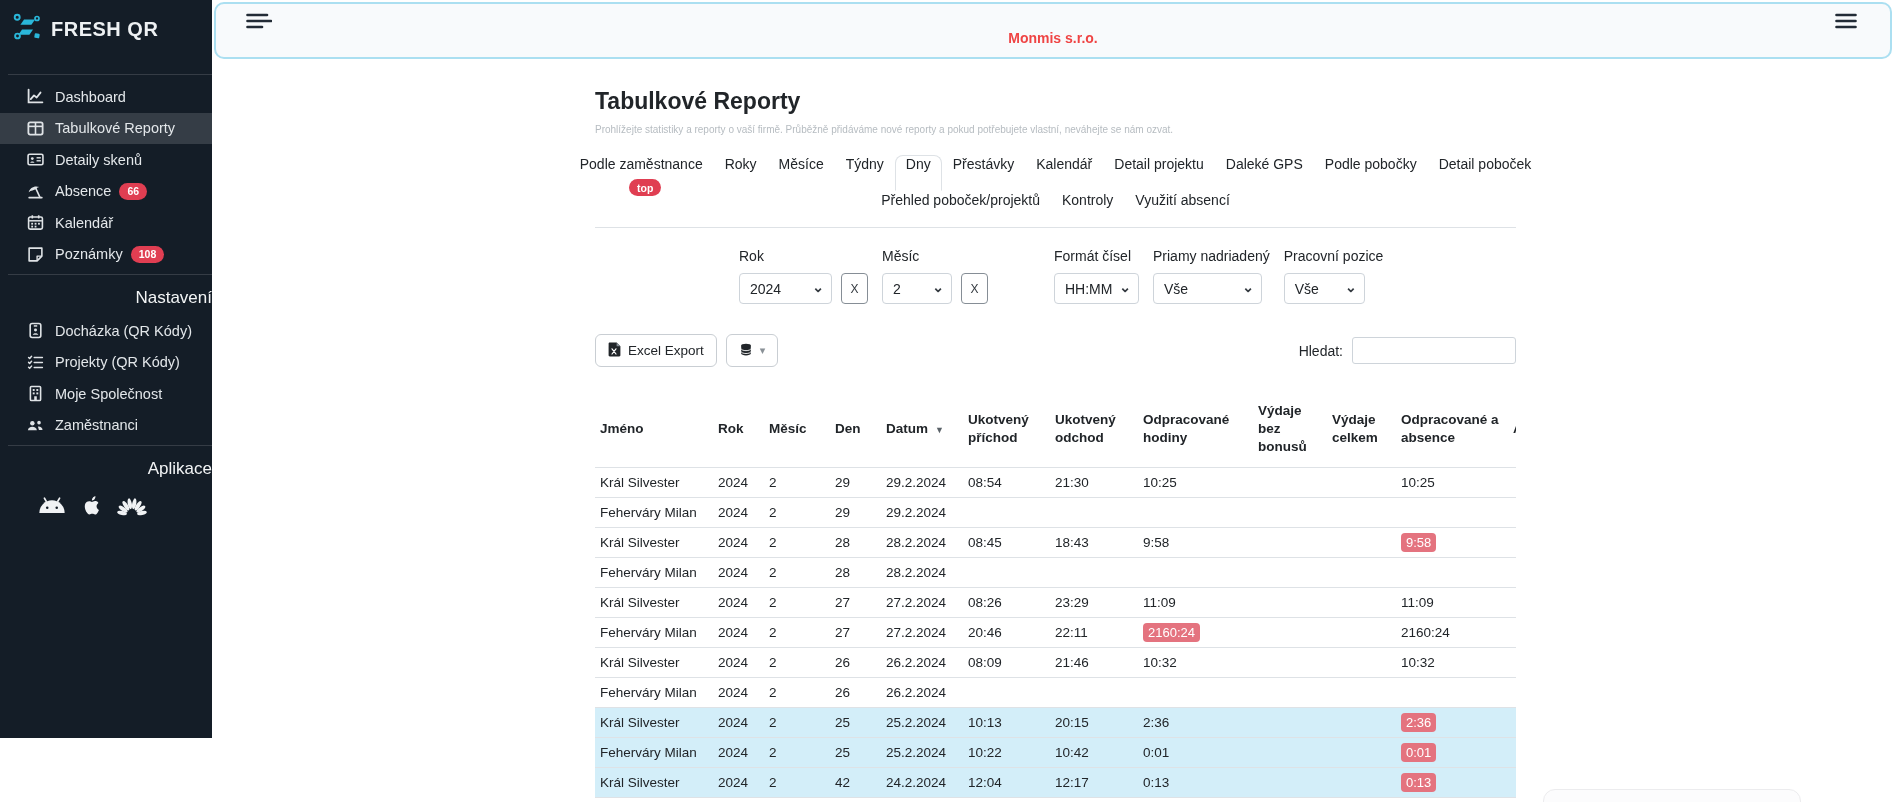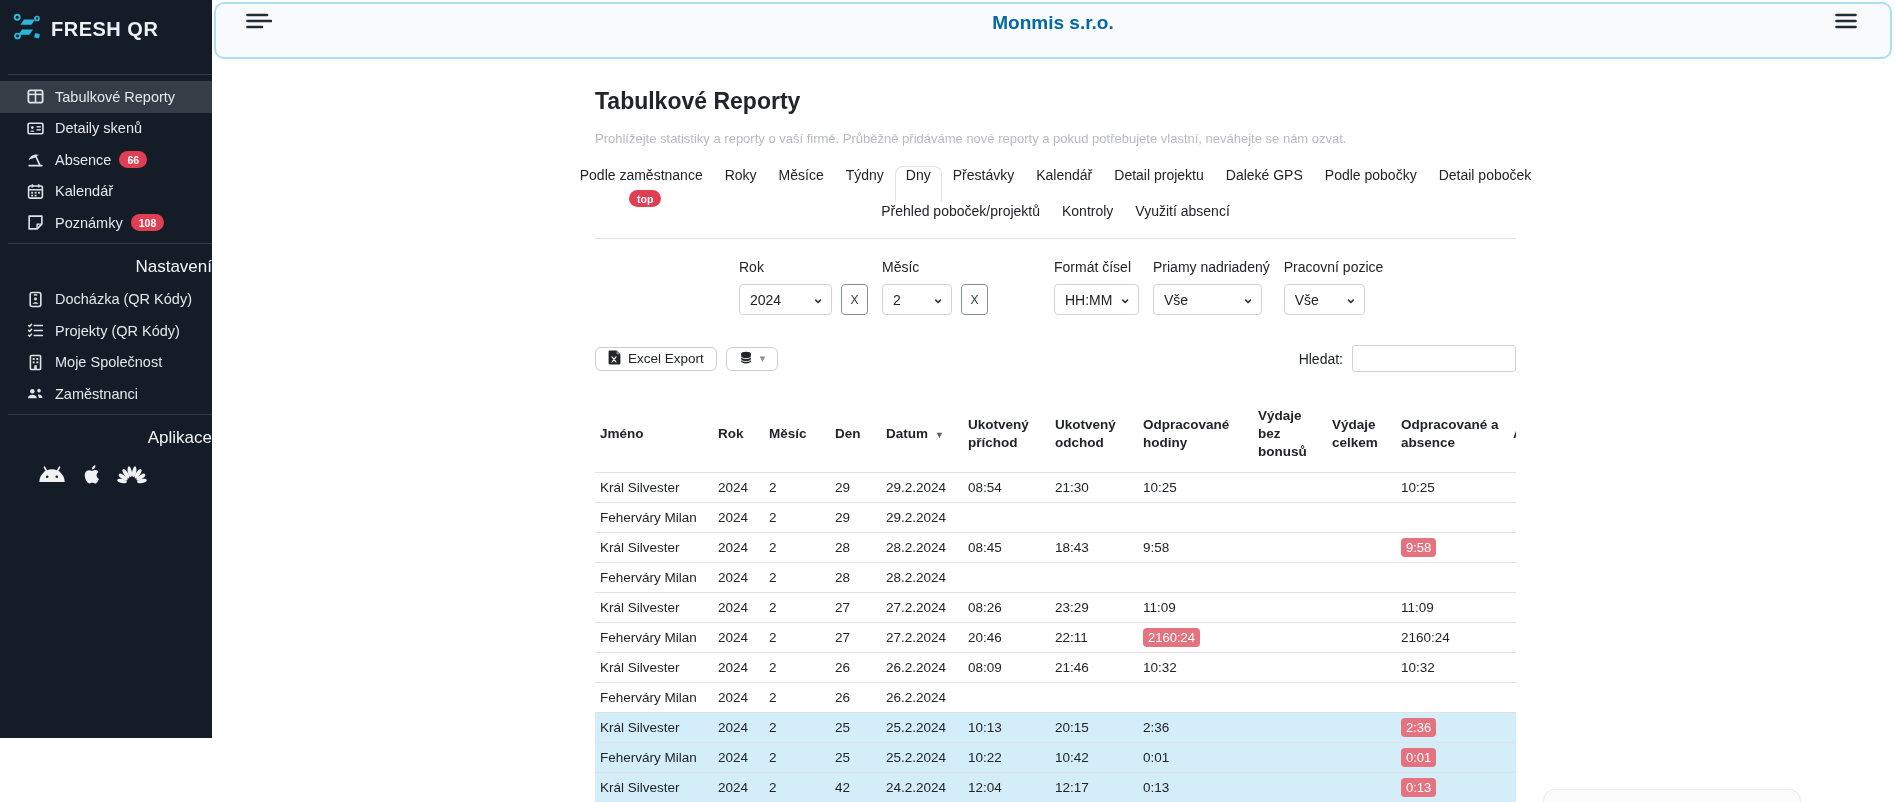--- a/index.html
+++ b/index.html
@@ -19,44 +19,44 @@
   .pill { background:#e03e52; color:#fff; font-size:10.5px; font-weight:bold; border-radius:9px; padding:2.5px 8px; margin-left:8px; }
   .s-heading { font-size:17px; color:#f2f4f5; margin:13px 0 7px; font-weight:normal;text-align:right; }
   .apps-row { display:flex; gap:15px; padding-left:36px; margin-top:15px; align-items:center; color:#f0f2f4; }
   .app-icon { display:inline-flex; cursor:pointer; }
 
   
   .main { position:absolute; left:212px; top:0; right:0; bottom:0; background:#fff; overflow:hidden; }
   .topbar { position:relative; height:57px; margin:2px 3px 0 2px; background:#f8fafc; border:2px solid #abdff1; border-radius:10px; }
   .tb-left { position:absolute; left:30px; top:9px; cursor:pointer; }
   .tb-right { position:absolute; right:33px; top:9px; cursor:pointer; }
-  .tb-title { text-align:center; font-size:19px; font-weight:bold; color:#0369a1; padding-top:8px; }
+  .tb-title { text-align:center; font-size:14px; font-weight:bold; color:#ef4444; padding-top:26px; }
 
   .content { position:relative; margin-left:383px; width:921px; }
   .page-title { margin-top:29px; font-size:23px; font-weight:bold; color:#212529; }
-  .page-sub { margin-top:16px; font-size:13px; color:#b6bcc1; }
+  .page-sub { margin-top:9px; font-size:10px; color:#b6bcc1; }
 
   .tabs { margin-top:20px; border-bottom:1px solid #dee2e6; }
   .tab-row { display:flex; justify-content:center; align-items:flex-end; }
   .tab { height:36px; display:flex; align-items:center; gap:7px; padding:0 10px; font-size:14px; color:#212529; cursor:pointer; border:1px solid transparent; white-space:nowrap;flex-direction:column; }
   .tab.active { background:#fff; border-color:#dee2e6; border-bottom-color:#fff; border-radius:8px 8px 0 0; }
 
   .filters { margin-top:20px; padding-left:144px; display:flex; gap:14px; }
   .fgroup { display:flex; flex-direction:column; }
   .fgroup label { font-size:14px; color:#212529; margin-bottom:9px; }
   .frow { display:flex; gap:9px; align-items:center; }
   .sel { position:relative; height:31px; border:1px solid #ced4da; border-radius:4px; background:#fff; display:flex; align-items:center; padding:0 24px 0 10px; font-size:14px; color:#212529; cursor:pointer; }
   .sel .chev { position:absolute; right:7px; top:45%; transform:translateY(-50%); font-size:14px; font-weight:bold; color:#343a40; line-height:1; }
   .w-rok { width:93px; } .w-mesic { width:70px; } .w-format { width:85px; } .w-nadr { width:109px; } .w-poz { width:81px; }
   .gap-right { margin-right:52px; }
   .xbtn { height:31px; width:27px; border:1px solid #868e96; border-radius:4px; background:#fff; font-size:12px; color:#343a40; cursor:pointer; }
 
   .toolbar-row { margin-top:30px; display:flex; justify-content:space-between; align-items:center; }
   .btn-group { display:flex; gap:9px; }
-  .btn { height:24px; border:1px solid #c9ced3; border-radius:6px; background:#fff; display:flex; align-items:center; gap:7px; padding:0 12px; font-size:13.5px; color:#212529; cursor:pointer; }
+  .btn { height:33px; border:1px solid #c9ced3; border-radius:6px; background:#fff; display:flex; align-items:center; gap:7px; padding:0 12px; font-size:13.5px; color:#212529; cursor:pointer; }
   .caret { color:#8a9197; font-size:11px; }
   .search-wrap { display:flex; align-items:center; gap:9px; font-size:14px; color:#212529; }
   .search-input { width:164px; height:27px; border:1px solid #ced4da; border-radius:3px; padding:0 6px; font-size:13px; font-family:"Liberation Sans",sans-serif; }
 
   .table-wrap { margin-top:24px; width:921px; overflow:hidden; }
   table { border-collapse:collapse; table-layout:fixed; width:932px; }
   th { text-align:left; font-size:13.5px; font-weight:bold; color:#212529; vertical-align:middle; height:76px; padding:0 8px 0 5px; border-bottom:1px solid #dee2e6; line-height:1.3; }
   td { font-size:13.5px; color:#212529; padding:7px 8px 7px 5px; border-bottom:1px solid #dee2e6; white-space:nowrap; overflow:hidden; height:30px; }
   tr.hl td { background:#d3eef9; }
   .red-badge { background:#e4737f; color:#fff; border-radius:4px; padding:2px 5px; font-size:13px; }
@@ -77,20 +77,29 @@
         <path d="M11 6.5h11l-3.6 5.2H7.4z" fill="#2ab7da"></path>
         <path d="M9 16.5h11l-3.6 5.2H5.4z" fill="#2ab7da"></path>
         <rect x="21.5" y="20.5" width="5" height="4.6" rx="1" transform="rotate(10 24 22.8)" fill="#2ab7da"></rect>
       </svg>
     </span>
     <span class="logo-text">FRESH QR</span>
   </div>
 
   <hr class="sdiv">
 
+  <div class="side-item">
+    <span class="s-icon">
+      <svg width="17" height="17" viewBox="0 0 16 16">
+          <path d="M1.5 1.5v12h13" fill="none" stroke="currentColor" stroke-width="1.7" stroke-linecap="round"></path>
+          <path d="M3.5 10.5l3.1-3.6 2.5 2 3.6-4.6" fill="none" stroke="currentColor" stroke-width="1.7" stroke-linecap="round" stroke-linejoin="round"></path>
+        </svg>
+    </span>
+    <span>Dashboard</span>
+  </div>
 
   <div class="side-item active">
     <span class="s-icon">
       <svg width="17" height="17" viewBox="0 0 16 16">
           <rect x="1.3" y="2.3" width="13.4" height="11.4" rx="1.6" fill="none" stroke="currentColor" stroke-width="1.7"></rect>
           <line x1="8" y1="2.8" x2="8" y2="13.2" stroke="currentColor" stroke-width="1.5"></line>
           <line x1="1.8" y1="6" x2="14.2" y2="6" stroke="currentColor" stroke-width="1.5"></line>
         </svg>
     </span>
     <span>Tabulkové Reporty</span>

